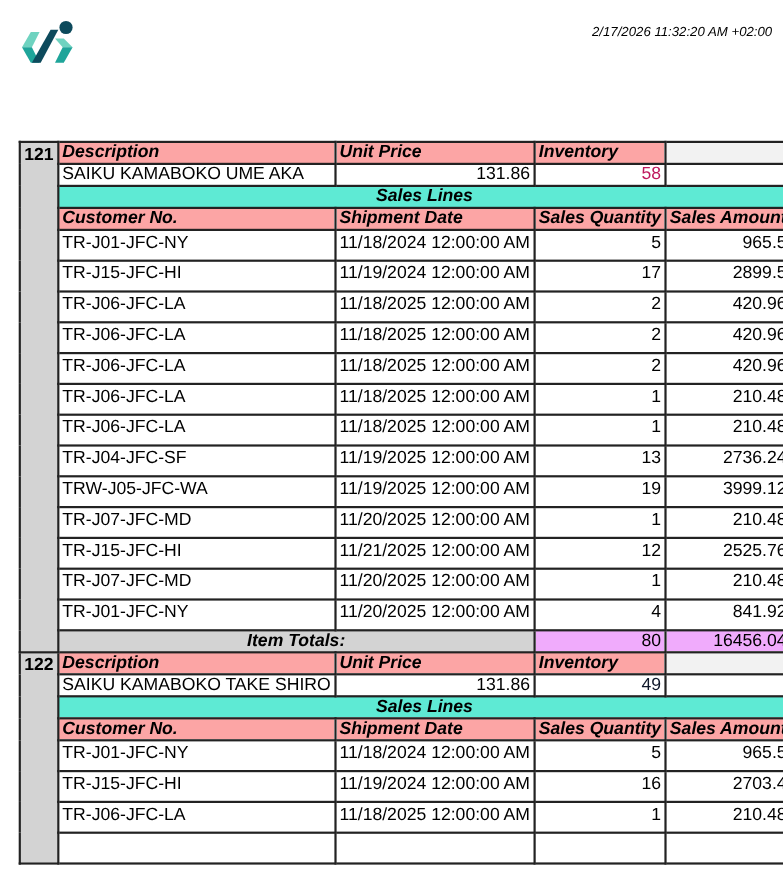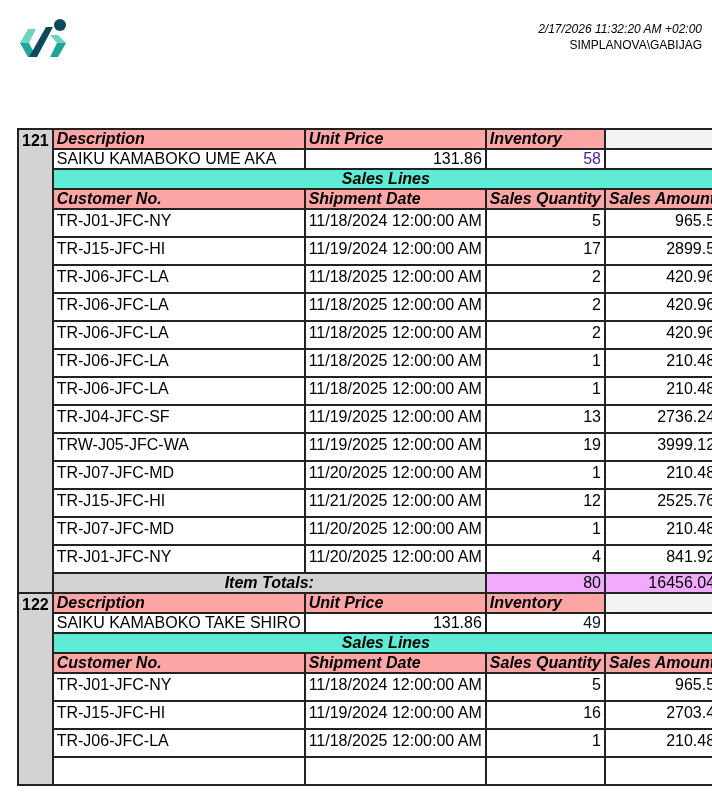--- a/index.html
+++ b/index.html
@@ -1,49 +1,48 @@
 <!DOCTYPE html>
 <html><head>
 <meta charset="utf-8">
 <style>
   html, body { margin: 0; padding: 0; background: #ffffff; }
   body { width: 712px; height: 792px; overflow: hidden; position: relative;
          font-family: "Liberation Sans", sans-serif; color: #000; }
   .logo { position: absolute; left: 16px; top: 13px; width: 54px; height: 54px; }
   .meta { position: absolute; right: 10px; top: 22px; text-align: right; font-size: 12px; color: #000; }
-  .meta .ts { font-style: italic; margin-bottom: 2px; }
+  .meta .ts { font-style: italic; margin-bottom: 18px; }
   .report { position: absolute; left: 17px; top: 128px; border-collapse: collapse; table-layout: fixed; font-size: 16px; }
   .report td { border: 2px solid #222; padding: 0 3px; white-space: nowrap; overflow: hidden; }
   .group-cell { background: #d3d3d3; vertical-align: top; font-weight: bold; padding-top: 2px !important; }
   .hdr td.h { background: #fca5a5; font-weight: bold; font-style: italic; height: 18px; }
   .hdr td.blank { background: #f2f2f2; }
   .itemrow td { height: 18px; background: #fff; }
   .section td { background: #5eead4; text-align: center; font-weight: bold; font-style: italic; height: 18px; }
   .line td { height: 24px; background: #fff; vertical-align: top; padding-top: 2px; }
   .r { text-align: right; }
   .totals td.lbl { background: #d3d3d3; text-align: center; font-weight: bold; font-style: italic; height: 18px; }
   .totals td.val { background: #f0abfc; text-align: right; }
-  .inv-green { color: #4c1d95; }
+  .inv-green { color: #be185d; }
   .inv-yellow { color: #0f172a; }
 </style>
 </head>
 <body>
 
 <svg class="logo" viewBox="0 0 54 54">
   <polygon points="4,30 12,16 20,16 13,30" fill="#6fd3c0"></polygon>
   <polygon points="4,30 13,30 20,44 12,44" fill="#1fa59a"></polygon>
   <polygon points="13,44 30,14 37,14 21,44" fill="#0d4a5c"></polygon>
   <polygon points="34,22 42,22 50,30 41,30" fill="#6fd3c0"></polygon>
   <polygon points="41,30 50,30 42,44 34,44" fill="#1fa59a"></polygon>
   <circle cx="44" cy="12" r="6" fill="#0d4a5c"></circle>
 </svg>
 
 <div class="meta">
   <div class="ts">2/17/2026 11:32:20 AM +02:00</div>
-  <div>SIMPLANOVA\GABIJAG</div>
 </div>
 
 <table class="report">
   <colgroup>
     <col style="width:105px">
       <col style="width:206px">
       <col style="width:166px">
       <col style="width:100px">
       <col style="width:111px">
   </colgroup>

